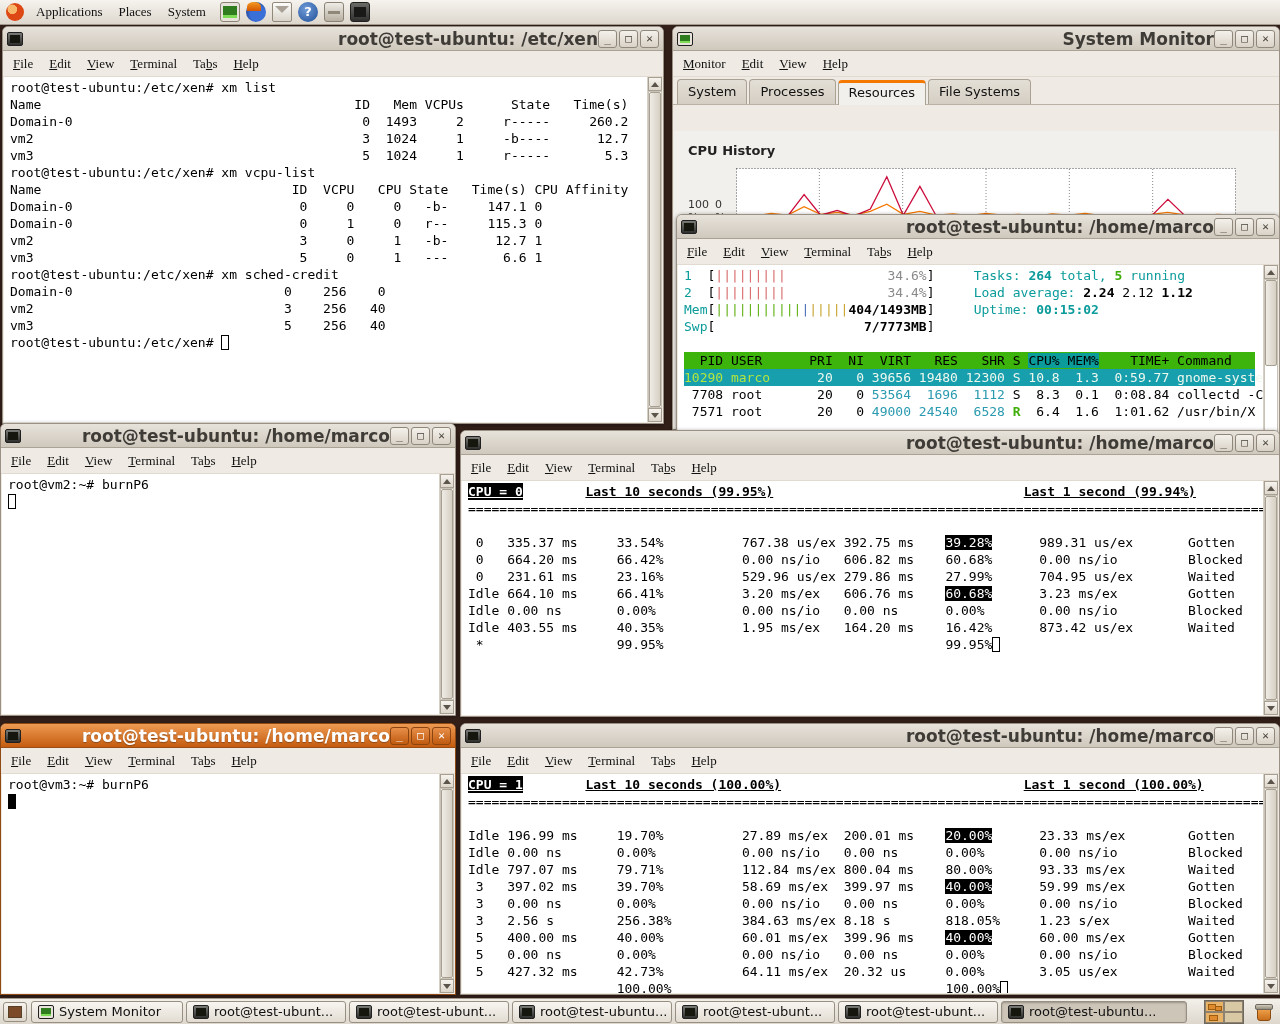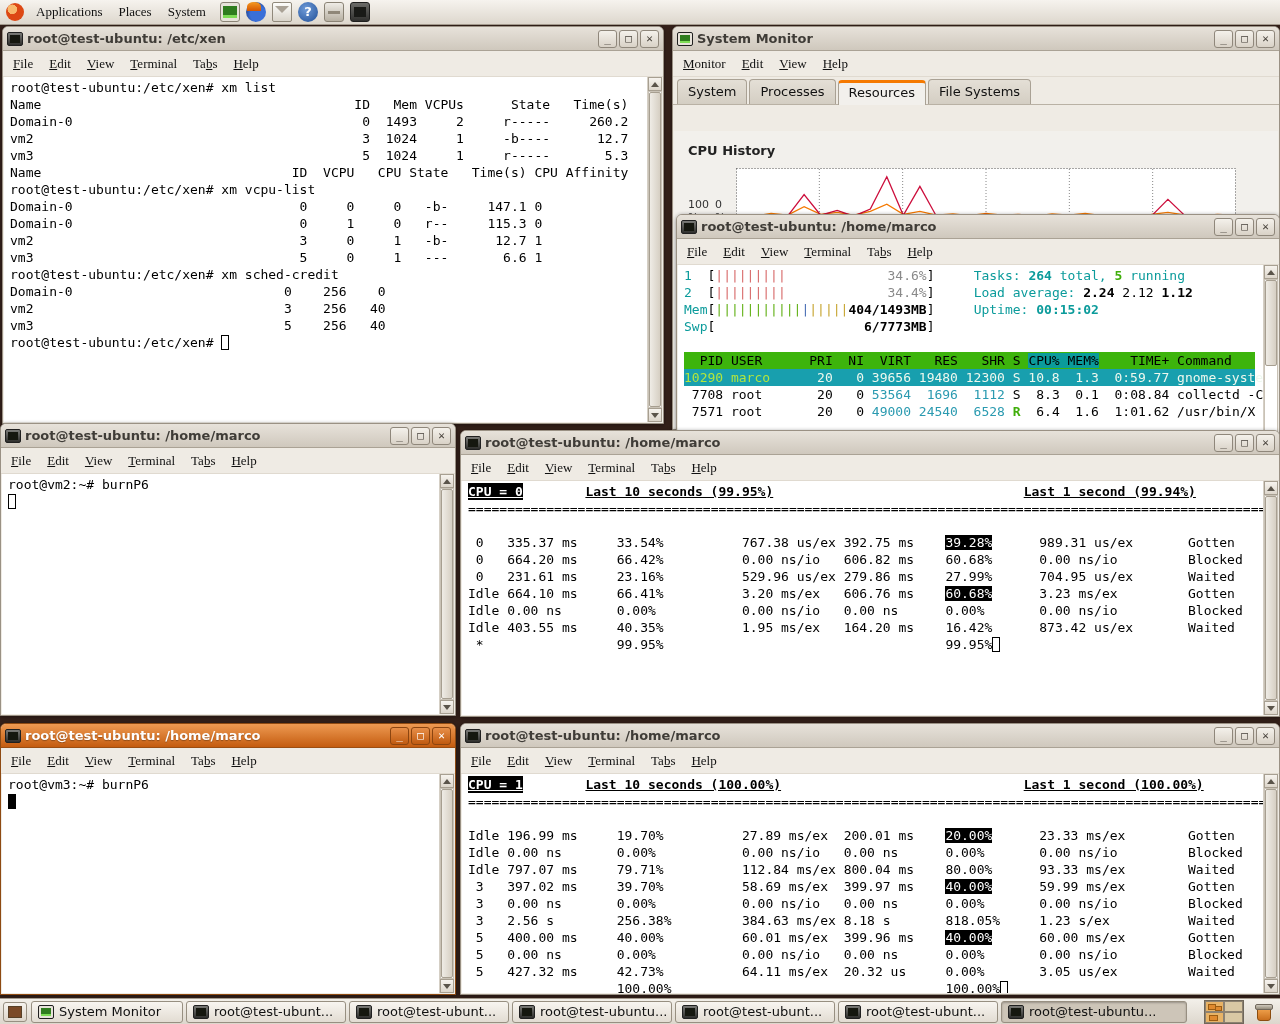--- a/index.html
+++ b/index.html
@@ -80,21 +80,21 @@
   .trash:after { content:""; position:absolute; left:1px; top:2px; right:1px; height:4px;
      background:linear-gradient(#cfc9bd,#948c7c); border:1px solid #6f675c; border-radius:2px; }
 
   
   .window { position:absolute; background:#efebe4; border:1px solid #9a9184;
      border-radius:6px 6px 0 0; box-shadow:0 1px 4px rgba(0,0,0,.45); }
   .titlebar { height:24px; border-radius:5px 5px 0 0; display:flex; align-items:center; padding:0 4px;
      background:linear-gradient(#e7e2da,#cfc8bd); border-bottom:1px solid #aaa295; }
   .window.active-win { border-color:#8e4a12; }
   .active-win .titlebar { background:linear-gradient(#ee9a52,#c45c10); border-bottom:1px solid #9c4e12; }
-  .title-text { flex:1; text-align:left; font-size:13px; font-weight:bold; color:#3f3c37;
+  .title-text { flex:1; text-align:right; font-size:17px; font-weight:bold; color:#3f3c37;
      overflow:hidden; white-space:nowrap; }
   .active-win .title-text { color:#fff; text-shadow:0 1px 1px rgba(0,0,0,.3); }
   .tb-ico { width:16px; height:14px; background:linear-gradient(#7a7a77,#2e2e2c); border:1px solid #202020;
      border-radius:2px; position:relative; margin-right:4px; flex:0 0 auto;}
   .tb-ico:after { content:""; position:absolute; left:2px; top:2px; right:2px; bottom:2px; background:#15170f; }
   .tb-ico.green { background:#e7e3da; }
   .tb-ico.green:after { background:#2f7d1f; box-shadow:inset 0 -2px 0 #7ddc55; }
   .tb-btns { display:flex; gap:2px; }
   .tb-btn { width:19px; height:18px; border-radius:3px; background:linear-gradient(#f4f1eb,#d9d2c7);
      border:1px solid #8f877b; color:#46413a; font-size:11px; line-height:16px; text-align:center;
@@ -205,22 +205,22 @@
       <span class="menu-item">Ta<u>b</u>s</span>
       <span class="menu-item"><u>H</u>elp</span>
     </div>
   <div class="content">
     <div class="term-lines" id="xen-lines">
         <div class="tline">root@test-ubuntu:/etc/xen# xm list</div>
         <div class="tline">Name                                        ID   Mem VCPUs      State   Time(s)</div>
         <div class="tline">Domain-0                                     0  1493     2     r-----     260.2</div>
         <div class="tline">vm2                                          3  1024     1     -b----      12.7</div>
         <div class="tline">vm3                                          5  1024     1     r-----       5.3</div>
+        <div class="tline">root@test-ubuntu:/etc/xen# xm vcpu-list</div>
         <div class="tline">Name                                ID  VCPU   CPU State   Time(s) CPU Affinity</div>
-        <div class="tline">root@test-ubuntu:/etc/xen# xm vcpu-list</div>
         <div class="tline">Domain-0                             0     0     0   -b-     147.1 0</div>
         <div class="tline">Domain-0                             0     1     0   r--     115.3 0</div>
         <div class="tline">vm2                                  3     0     1   -b-      12.7 1</div>
         <div class="tline">vm3                                  5     0     1   ---       6.6 1</div>
         <div class="tline">root@test-ubuntu:/etc/xen# xm sched-credit</div>
         <div class="tline">Domain-0                           0    256    0</div>
         <div class="tline">vm2                                3    256   40</div>
         <div class="tline">vm3                                5    256   40</div>
         <div class="tline">root@test-ubuntu:/etc/xen# <span class="cur-h"></span></div>
       </div>
@@ -316,21 +316,21 @@
       <span class="menu-item"><u>V</u>iew</span>
       <span class="menu-item"><u>T</u>erminal</span>
       <span class="menu-item">Ta<u>b</u>s</span>
       <span class="menu-item"><u>H</u>elp</span>
     </div>
   <div class="content">
     <div class="term-lines" id="htop-lines">
         <div class="tline"><span class="cy">1</span><span class="k">  [</span><span class="rd">|||||||||</span><span class="k">             </span><span class="gy">34.6%</span><span class="k">]</span><span class="k">     </span><span class="cy">Tasks: </span><span class="cyb">264</span><span class="cy"> total, </span><span class="grb">5</span><span class="cy"> running</span></div>
         <div class="tline"><span class="cy">2</span><span class="k">  [</span><span class="rd">|||||||||</span><span class="k">             </span><span class="gy">34.4%</span><span class="k">]</span><span class="k">     </span><span class="cy">Load average: </span><span class="kb">2.24 </span><span class="k">2.12 </span><span class="kb">1.12</span></div>
         <div class="tline"><span class="cy">Mem</span><span class="k">[</span><span class="gr">|||||||||||</span><span class="bl">|</span><span class="yl">|||||</span><span class="kb">404/1493MB</span><span class="k">]</span><span class="k">     </span><span class="cy">Uptime: </span><span class="cyb">00:15:02</span></div>
-        <div class="tline"><span class="cy">Swp</span><span class="k">[</span><span class="k">                   </span><span class="kb">6/7773MB</span><span class="k">]</span></div>
+        <div class="tline"><span class="cy">Swp</span><span class="k">[</span><span class="k">                   </span><span class="kb">7/7773MB</span><span class="k">]</span></div>
         <div class="tline"></div>
         <div class="tline hrow"><span class="hd">  PID USER      PRI  NI  VIRT   RES   SHR S </span><span class="hdh">CPU% MEM%</span><span class="hd">    TIME+ Command          </span></div>
         <div class="tline selrow"><span class="selg">10290 marco</span><span class="selw">      20   0 39656 19480 12300 S 10.8  1.3  0:59.77 gnome-syste</span></div>
         <div class="tline"><span class="k"> 7708 root       20   0 </span><span class="tl">53564</span><span class="k">  </span><span class="tl">1696</span><span class="k">  </span><span class="tl">1112</span><span class="k"> S  8.3  0.1  0:08.84 collectd -C</span></div>
         <div class="tline"><span class="k"> 7571 root       20   0 </span><span class="tl">49000</span><span class="k"> </span><span class="tl">24540</span><span class="k">  </span><span class="tl">6528</span><span class="k"> </span><span class="grb">R</span><span class="k">  6.4  1.6  1:01.62 /usr/bin/X</span></div>
       </div>
     <div class="scrollbar">
       <div class="sb-btn">
           <div class="arr-up"></div>
         </div>

